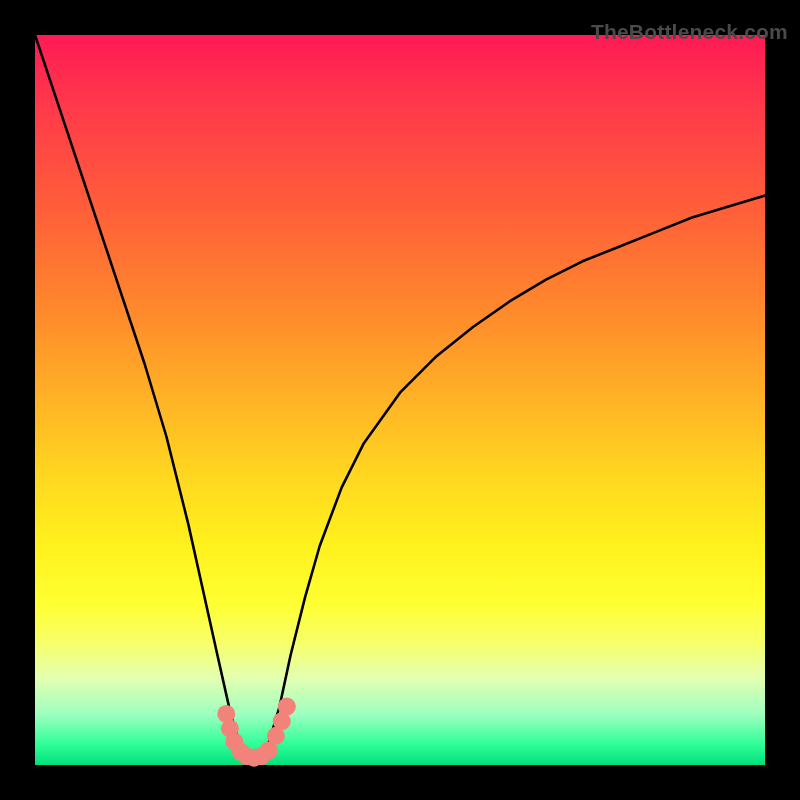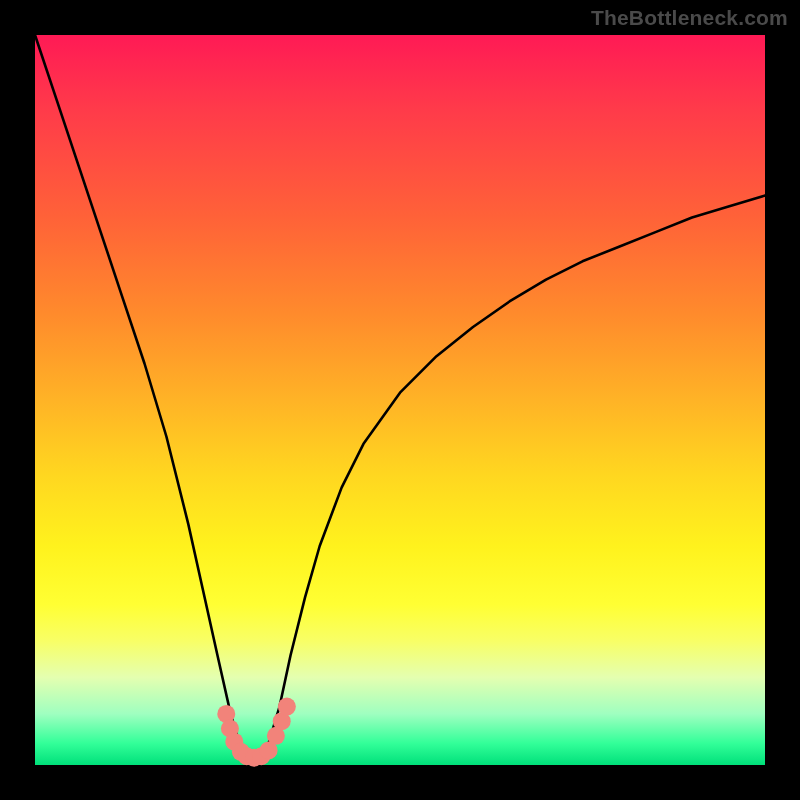--- a/index.html
+++ b/index.html
@@ -46,21 +46,21 @@
   .plot svg {
     position: absolute;
     left: 0;
     top: 0;
     width: 730px;
     height: 730px;
     overflow: visible;
   }
   .watermark {
     position: absolute;
-    top: 6px;
+    top: 20px;
     right: 12px;
     font-size: 21px;
     font-weight: 600;
     color: #4a4a4a;
     letter-spacing: 0.2px;
     user-select: none;
   }
 </style>
 </head>
 <body>

